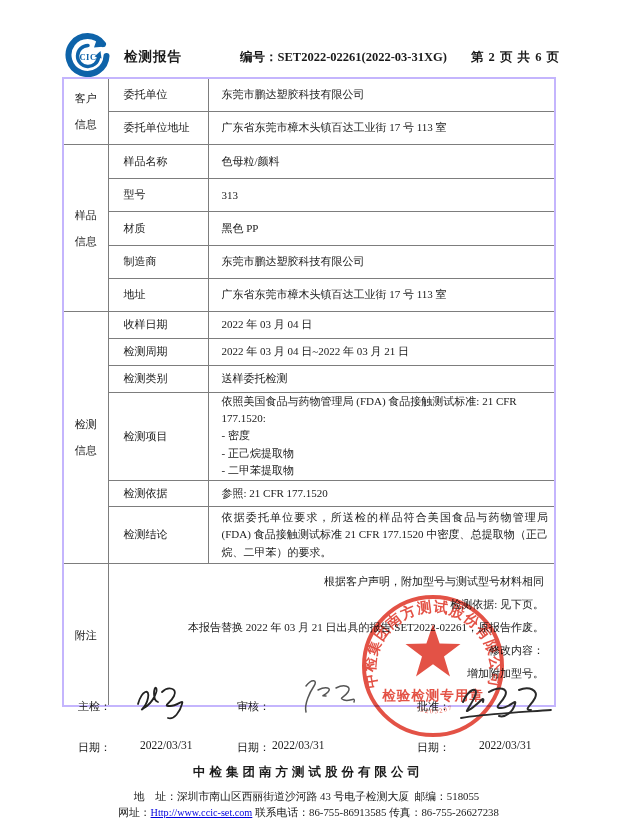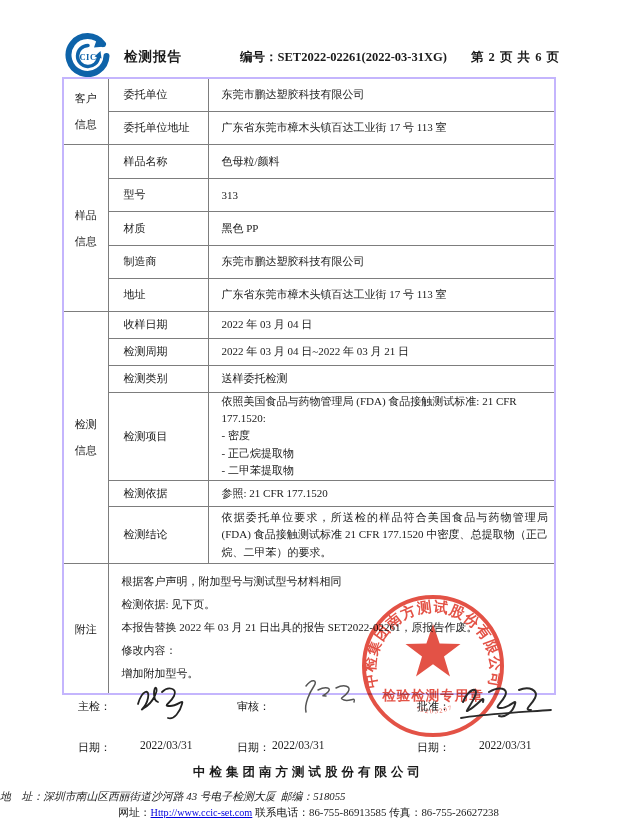--- a/index.html
+++ b/index.html
@@ -19,35 +19,35 @@
   .hdr-page { position:absolute; right:0; top:19px; font-size:12.5px; font-weight:bold; letter-spacing:1px; }
 
   
   table.rep { position:absolute; left:62px; top:77px; width:494px; border-collapse:collapse; table-layout:fixed; }
   table.rep td { border:1px solid #7d7d7d; font-size:11px; vertical-align:middle; }
   table.rep { border:2px solid #c4b5fd; }
   td.sec { text-align:center; line-height:26px; }
   td.lbl { padding-left:15px; }
   td.val { padding-left:13px; padding-right:8px; }
   .ml { line-height:17.4px; }
-  .notes-cell { padding:6px 10px 8px 13px; vertical-align:top; }
+  .notes-cell { padding:6px 10px 20px 13px; vertical-align:top;text-align:right; }
   .notes-line { line-height:23px; }
   .concl { line-height:17.6px; padding:2px 6px 2px 13px; text-align:justify;margin-top:20px; }
 
   
   .sig-label { position:absolute; font-size:11px; }
   .sig-svg { position:absolute; }
   .date-val { position:absolute; font-size:11.5px; }
 
   
   .stamp { position:absolute; left:359px; top:592px; width:148px; height:148px; opacity:.88; mix-blend-mode:multiply; z-index:5; }
 
   
   .ft-company { position:absolute; left:0; right:0; top:764px; text-align:center; font-size:12.5px; font-weight:bold; letter-spacing:4px; }
-  .ft-line1 { position:absolute; left:0; right:4px; top:790px; text-align:left; font-size:10.8px;font-style:italic; }
+  .ft-line1 { position:absolute; left:0; right:4px; top:790px; text-align:center; font-size:10.8px; }
   .ft-line2 { position:absolute; left:0; right:0; top:806px; text-align:center; font-size:10.8px; }
   .ft-link { color:#0000dd; text-decoration:underline; font-family:Liberation Serif, serif; font-size:10.2px;margin-top:40px; }
   .z6 { z-index:6; }
 </style>
 </head>
 <body>
 
 <div class="page">
 
   <div class="hdr">

